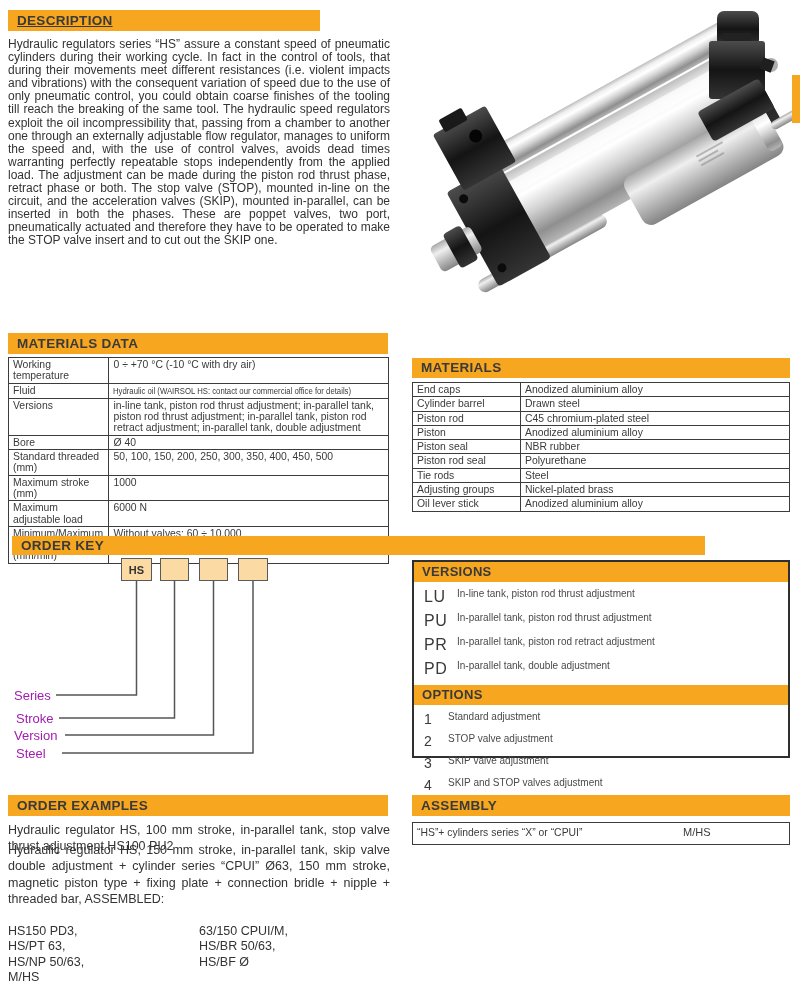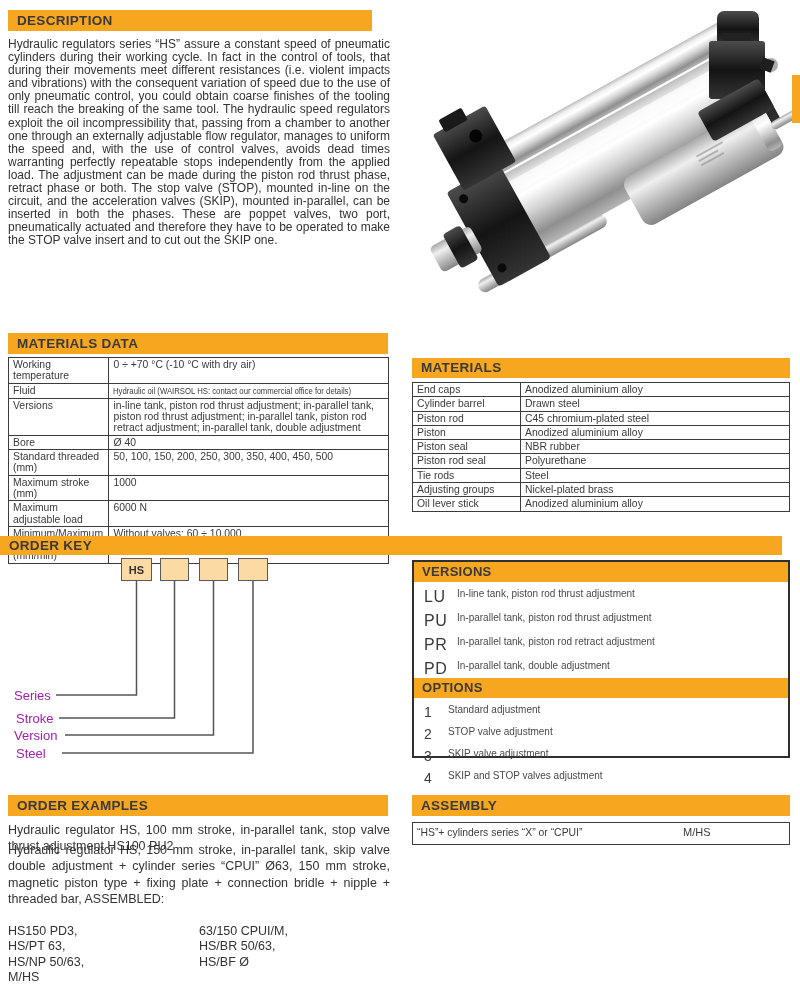--- a/index.html
+++ b/index.html
@@ -70,21 +70,21 @@
   #assembly-row .left{position:absolute;left:4px;top:4px;font-size:10.4px;color:#3a3a3a;}
   #assembly-row .right{position:absolute;left:270px;top:3px;font-size:11px;color:#3a3a3a;}
 
   #page-edge-tab{position:absolute;left:792px;top:75px;width:8px;height:48px;background:var(--band);}
 </style>
 </head>
 <body>
 
 <div id="canvas">
 
-  <div class="band" style="left:8px;top:10px;width:364px;">DESCRIPTION</div>
+  <div class="band" style="left:8px;top:10px;width:312px;text-decoration:underline;">DESCRIPTION</div>
   <p class="body-text" style="left:8px;top:38px;width:382px;">Hydraulic regulators series “HS” assure a constant speed of pneumatic cylinders during their working cycle. In fact in the control of tools, that during their movements meet different resistances (i.e. violent impacts and vibrations) with the consequent variation of speed due to the use of only pneumatic control, you could obtain coarse finishes of the tooling till reach the breaking of the same tool. The hydraulic speed regulators exploit the oil incompressibility that, passing from a chamber to another one through an externally adjustable flow regulator, manages to uniform the speed and, with the use of control valves, avoids dead times warranting perfectly repeatable stops independently from the applied load. The adjustment can be made during the piston rod thrust phase, retract phase or both. The stop valve (STOP), mounted in-line on the circuit, and the acceleration valves (SKIP),  mounted in-parallel, can be inserted in both the phases. These are poppet valves, two port, pneumatically actuated and therefore they have to be operated to make the STOP valve insert and to cut out the SKIP one.</p>
 
   <svg style="position:absolute;left:405px;top:5px;" width="395" height="300" viewBox="0 0 395 300">
     <defs>
       <linearGradient id="gMetal" x1="0" y1="0" x2="0" y2="1">
         <stop offset="0" stop-color="#bdbdbd"></stop>
           <stop offset="0.15" stop-color="#efefef"></stop>
         <stop offset="0.32" stop-color="#ffffff"></stop>
           <stop offset="0.55" stop-color="#d2d2d2"></stop>
         <stop offset="0.82" stop-color="#8f8f8f"></stop>
@@ -220,21 +220,21 @@
           <td>Adjusting groups</td>
           <td>Nickel-plated brass</td>
         </tr>
     <tr>
           <td>Oil lever stick</td>
           <td>Anodized aluminium alloy</td>
         </tr>
   </tbody>
     </table>
 
-  <div class="band" style="left:0;top:536px;width:782px;height:19px;line-height:19px;">ORDER KEY</div>
+  <div class="band" style="left:12px;top:536px;width:693px;height:19px;line-height:19px;">ORDER KEY</div>
 
   <div id="order-key-diagram">
     <svg width="380" height="212" viewBox="0 0 380 212" style="position:absolute;left:0;top:0;">
       <path d="M128.5 25 V139 H48" stroke="#555" stroke-width="1.5" fill="none"></path>
       <path d="M166.5 25 V162 H51" stroke="#555" stroke-width="1.5" fill="none"></path>
       <path d="M205.5 25 V179 H57" stroke="#555" stroke-width="1.5" fill="none"></path>
       <path d="M245 25 V197 H54" stroke="#555" stroke-width="1.5" fill="none"></path>
     </svg>
     <div class="key-box" style="left:113px;width:31px;">HS</div>
     <div class="key-box" style="left:152px;width:29px;"></div>
@@ -253,21 +253,21 @@
       <span class="vo-desc">In-line tank, piston rod thrust adjustment</span>
       </div>
     <div class="vo-item">
       <span class="vo-code">PU</span>
       <span class="vo-desc">In-parallel tank, piston rod thrust adjustment</span>
       </div>
     <div class="vo-item">
       <span class="vo-code">PR</span>
       <span class="vo-desc">In-parallel tank, piston rod retract adjustment</span>
       </div>
-    <div class="vo-item" style="">
+    <div class="vo-item" style="margin-bottom:7px;">
       <span class="vo-code">PD</span>
       <span class="vo-desc">In-parallel tank, double adjustment</span>
       </div>
     <div class="inner-band">OPTIONS</div>
     <div class="vo-item">
       <span class="vo-code opt-code">1</span>
       <span class="vo-desc">Standard adjustment</span>
       </div>
     <div class="vo-item">
       <span class="vo-code opt-code">2</span>

